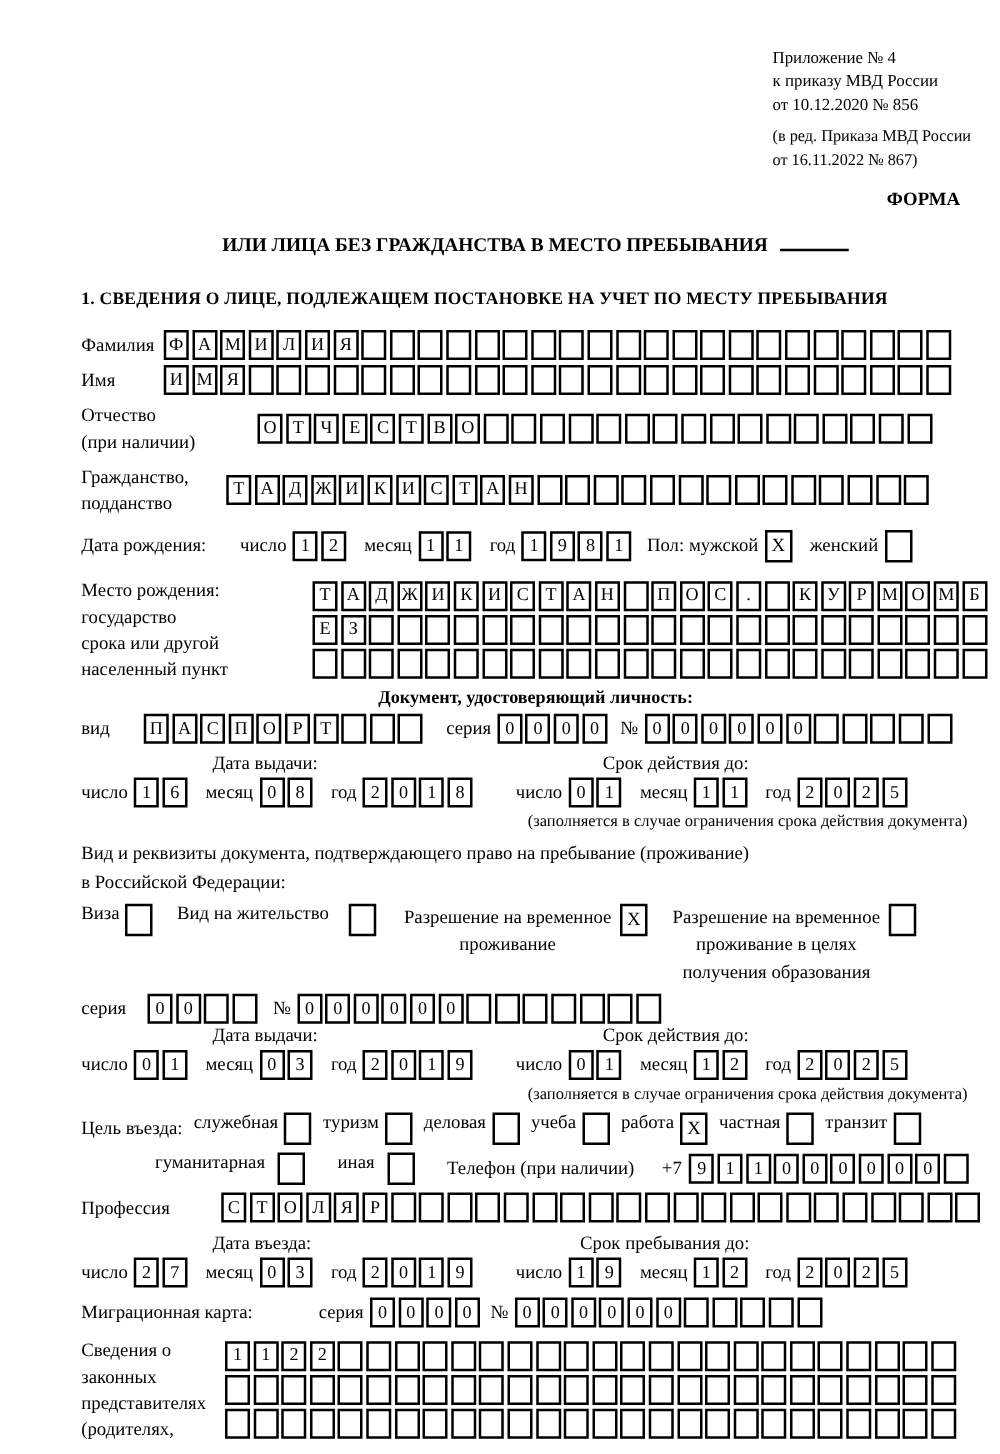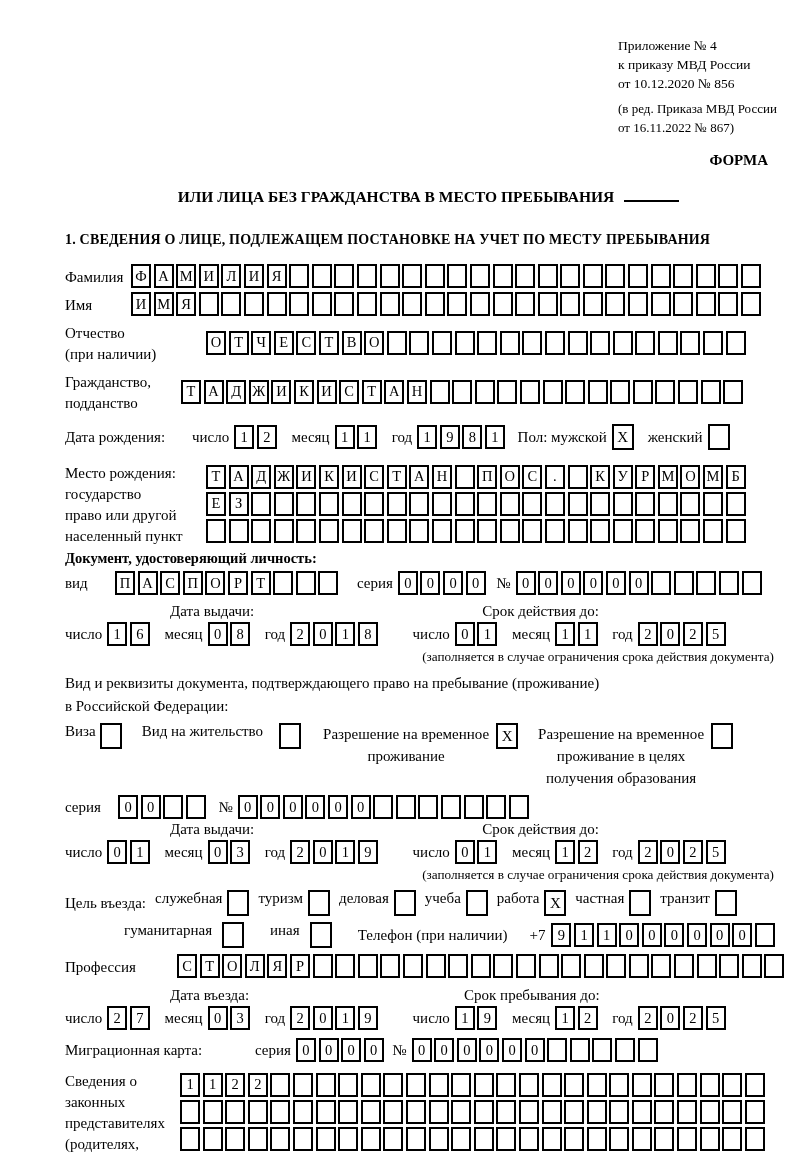--- a/index.html
+++ b/index.html
@@ -35,21 +35,21 @@
   .boxcol{display:flex;flex-direction:column;gap:3px;}
   .w66{width:66px;}.w86{width:86px;}.w116{width:116px;}.w141{width:141px;}.w115{width:115px;}
   .grp{display:inline-flex;align-items:center;flex:none;}
   .dlbl{margin:0 5px 0 12px;flex:none;}
   .dlbl.first{margin-left:0;}
   .dhead{display:flex;font-size:15px;margin-bottom:2px;}
   .dh1{margin-left:105px;}
   .dh2{margin-left:228px;}
   .dh2b{margin-left:215px;}
   .note{text-align:right;padding-right:18px;font-size:13.2px;margin-top:3px;margin-bottom:7px;}
-  .center-bold{text-align:left;font-weight:bold;font-size:14.5px;margin:2px 0 4px 0;}
+  .center-bold{text-align:center;font-weight:bold;font-size:14.5px;margin:2px 0 4px 0;}
   .textline{font-size:15px;line-height:23px;}
   .opts{display:flex;align-items:flex-start;margin-top:5px;margin-bottom:6px;}
   .opt{display:inline-flex;align-items:flex-start;flex:none;}
   .opt .ck{margin-left:7px;}
   .optlines{text-align:center;line-height:22px;}
   .purpose-row{display:flex;align-items:center;margin-bottom:6px;}
   .purpose-row .ck{margin-left:5px;}
   .p-gap{margin-left:9px;}
 </style>
 </head>
@@ -231,25 +231,25 @@
           <span class="cb">9</span>
           <span class="cb">8</span>
           <span class="cb">1</span>
         </span>
       <span class="dlbl" style="margin-left:10px;">Пол: мужской</span>
       <span class="ck">X</span>
       <span class="dlbl" style="margin-left:14px;">женский</span>
       <span class="ck"></span>
     </div>
 
-    <div class="row" style="margin-bottom:3px;">
+    <div class="row" style="margin-bottom:3px;gap:44px;">
       <div class="lbl w141">
         <div>Место рождения:</div>
         <div>государство</div>
-        <div>право или другой</div>
+        <div>срока или другой</div>
         <div>населенный пункт</div>
       </div>
       <div class="boxcol">
         <div class="bx">
             <span class="cb">Т</span>
             <span class="cb">А</span>
             <span class="cb">Д</span>
             <span class="cb">Ж</span>
             <span class="cb">И</span>
             <span class="cb">К</span>

